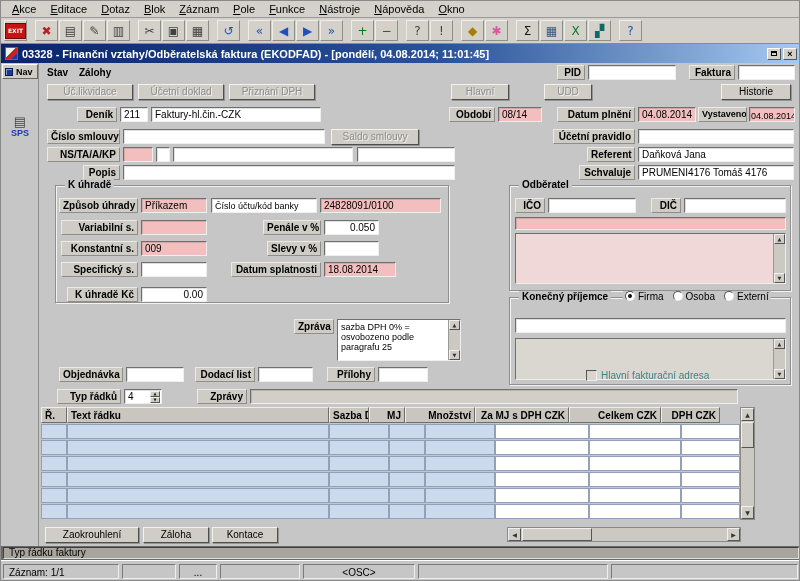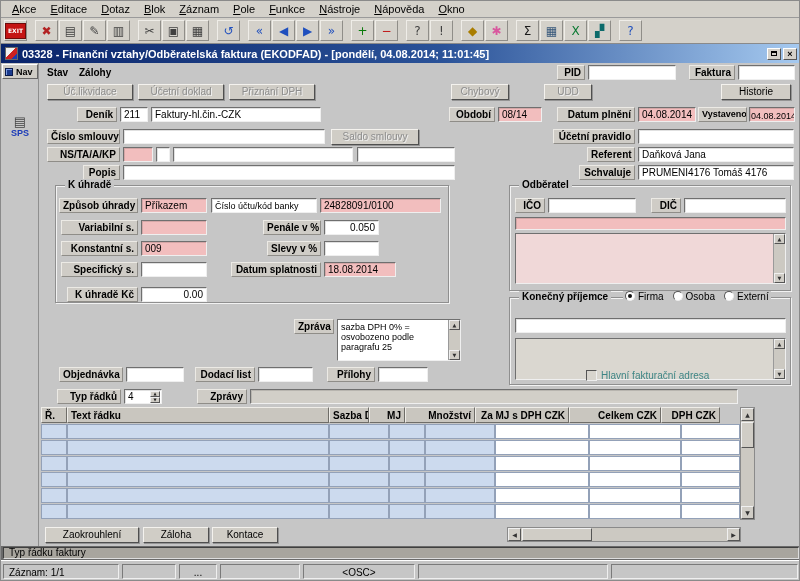--- a/index.html
+++ b/index.html
@@ -233,21 +233,21 @@
   <span class="p slabel" style="left:46px;top:66px">Stav</span>
   <span class="p slabel" style="left:78px;top:66px">Zálohy</span>
   <div class="p plabel" style="left:556px;top:64px;width:28px">PID</div>
   <div class="p fld" style="left:587px;top:64px;width:88px"></div>
   <div class="p plabel" style="left:688px;top:64px;width:46px">Faktura</div>
   <div class="p fld" style="left:737px;top:64px;width:57px"></div>
 
   <div class="p btn disabled" style="left:46px;top:83px;width:86px">Úč.likvidace</div>
   <div class="p btn disabled" style="left:137px;top:83px;width:86px">Účetní doklad</div>
   <div class="p btn disabled" style="left:228px;top:83px;width:86px">Přiznání DPH</div>
-  <div class="p btn disabled" style="left:450px;top:83px;width:58px">Chybový</div>
+  <div class="p btn disabled" style="left:450px;top:83px;width:58px">Hlavní</div>
   <div class="p btn disabled" style="left:543px;top:83px;width:48px">UDD</div>
   <div class="p btn" style="left:720px;top:83px;width:70px">Historie</div>
 
   <div class="p plabel" style="left:76px;top:106px;width:40px">Deník</div>
   <div class="p fld" style="left:119px;top:106px;width:28px">211</div>
   <div class="p fld" style="left:150px;top:106px;width:170px">Faktury-hl.čin.-CZK</div>
   <div class="p plabel" style="left:448px;top:106px;width:46px">Období</div>
   <div class="p fld pink" style="left:497px;top:106px;width:44px">08/14</div>
   <div class="p plabel" style="left:556px;top:106px;width:78px">Datum plnění</div>
   <div class="p fld pink" style="left:637px;top:106px;width:58px">04.08.2014</div>

